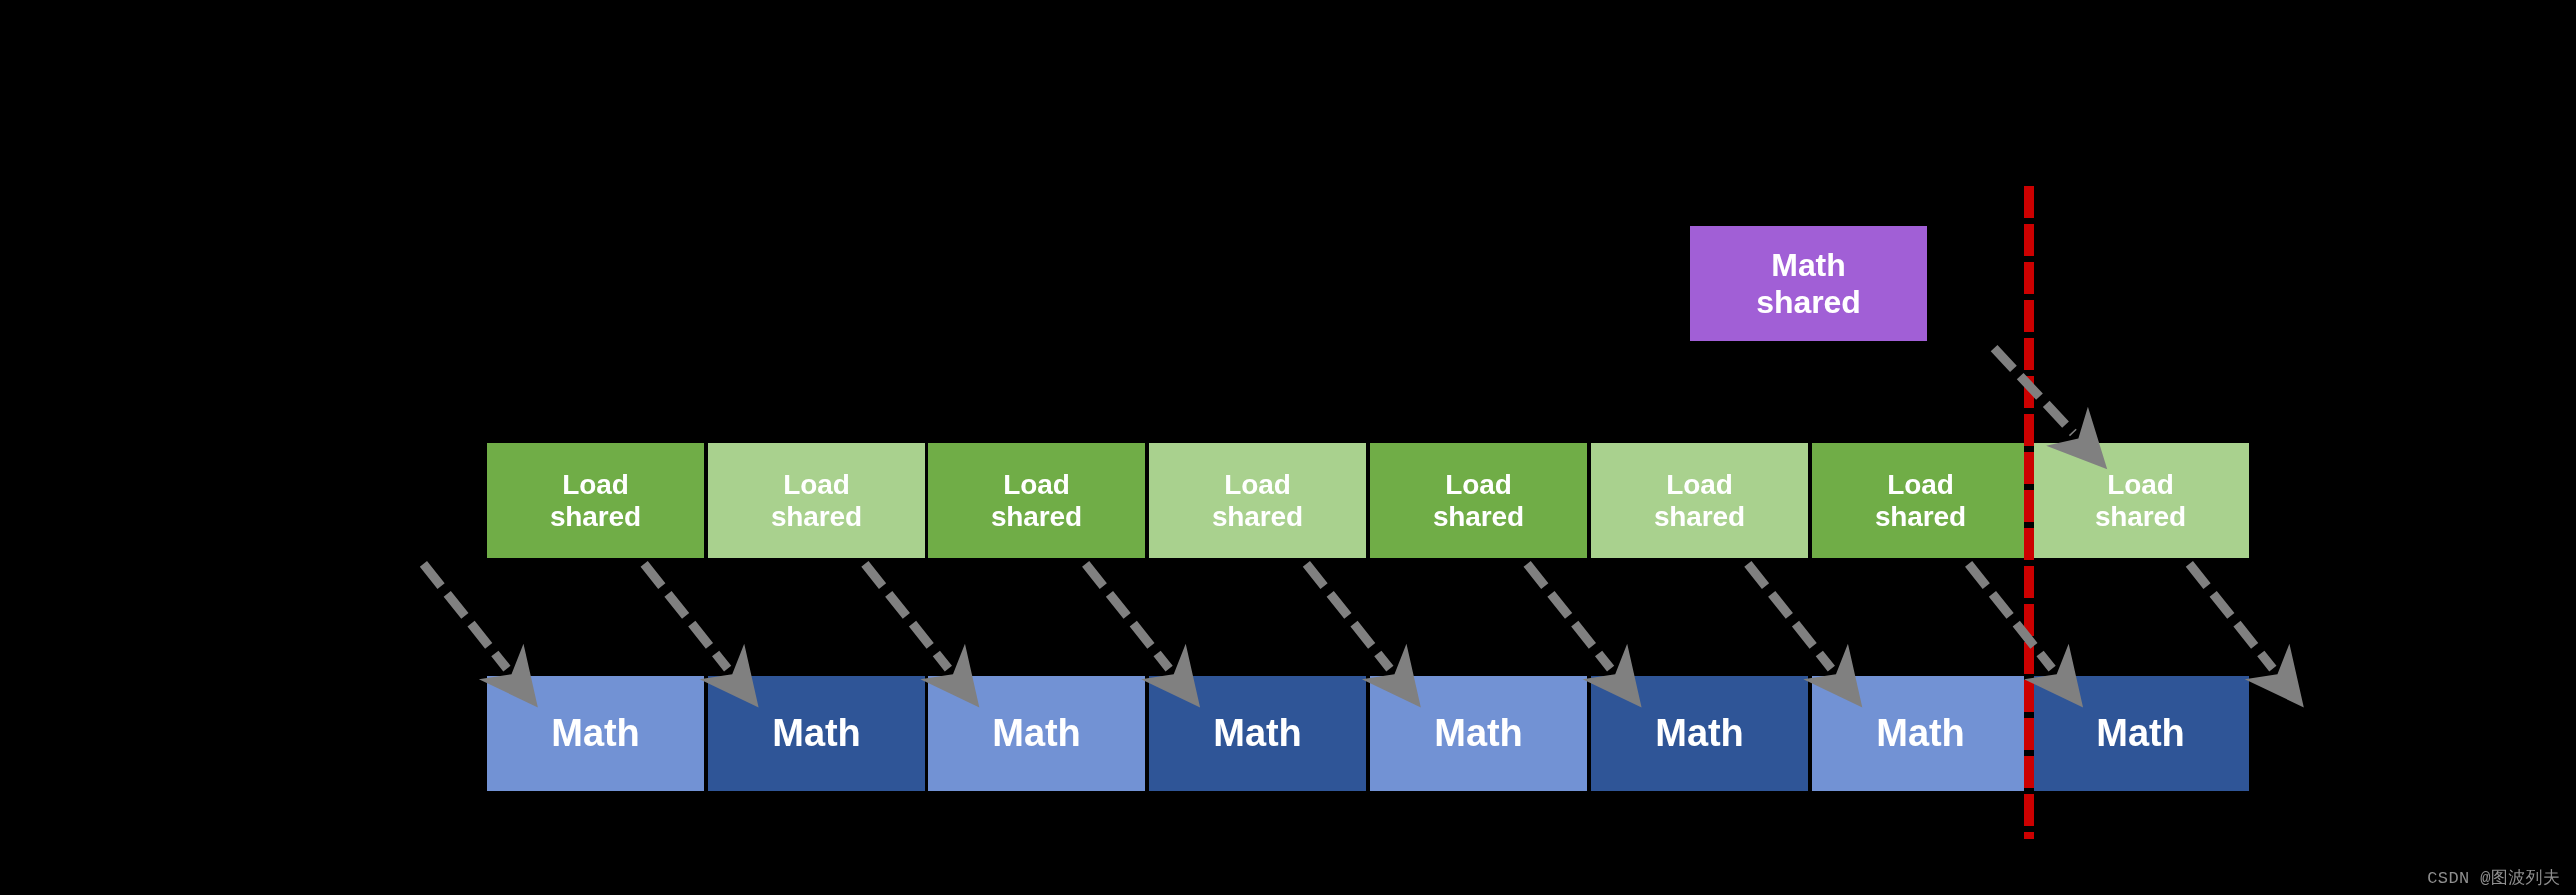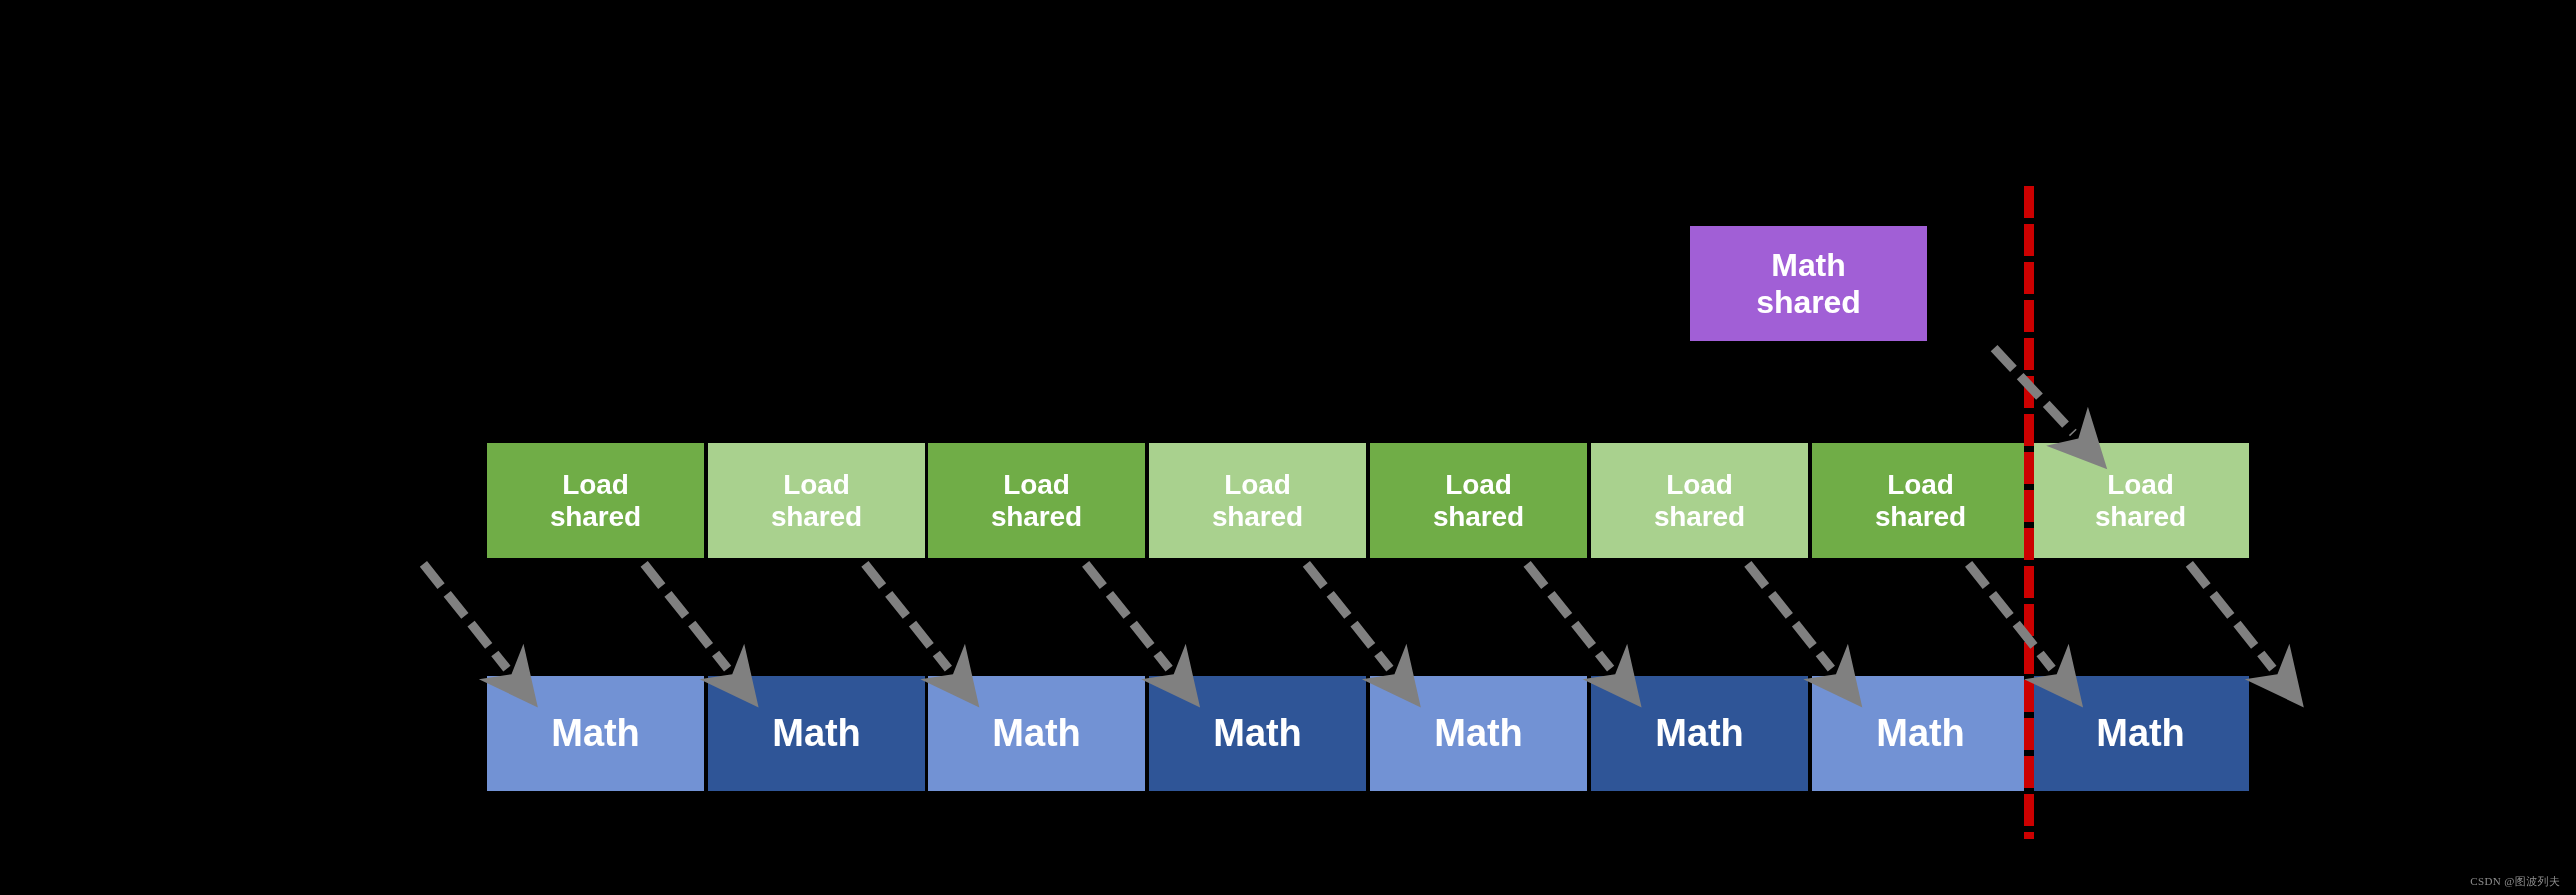--- a/index.html
+++ b/index.html
@@ -91,22 +91,22 @@
     height: 895px;
     pointer-events: none;
   }
 
   
   #watermark {
     position: absolute;
     right: 15.6px;
     bottom: 5.7px;
     color: #8f8f8f;
-    font-size: 11px;
-    font-family: Liberation Serif, serif;
+    font-size: 17px;
+    font-family: Liberation Mono, monospace;
     letter-spacing: 0.4px;
   }
 </style>
 </head>
 <body>
 
 <div id="stage">
 
 
   <div class="blk row-global blk-storeshared" style="background:#A15FD6;color:#FFFFFF;">Math

